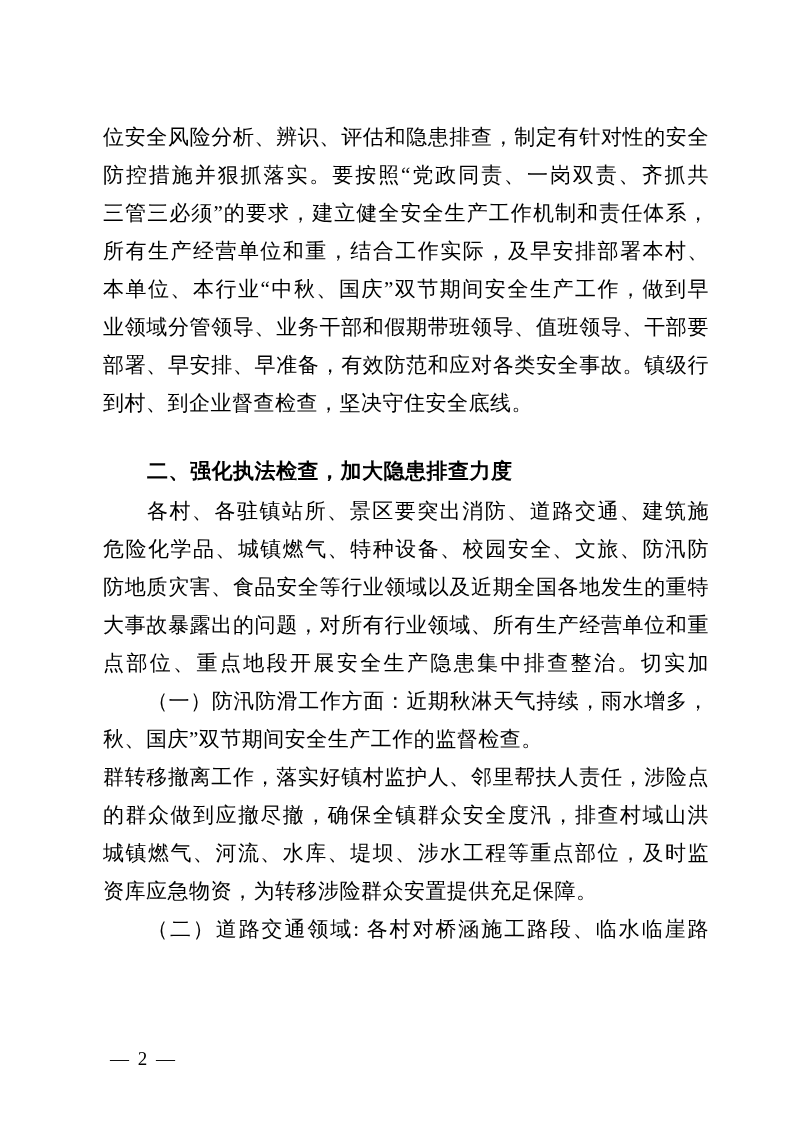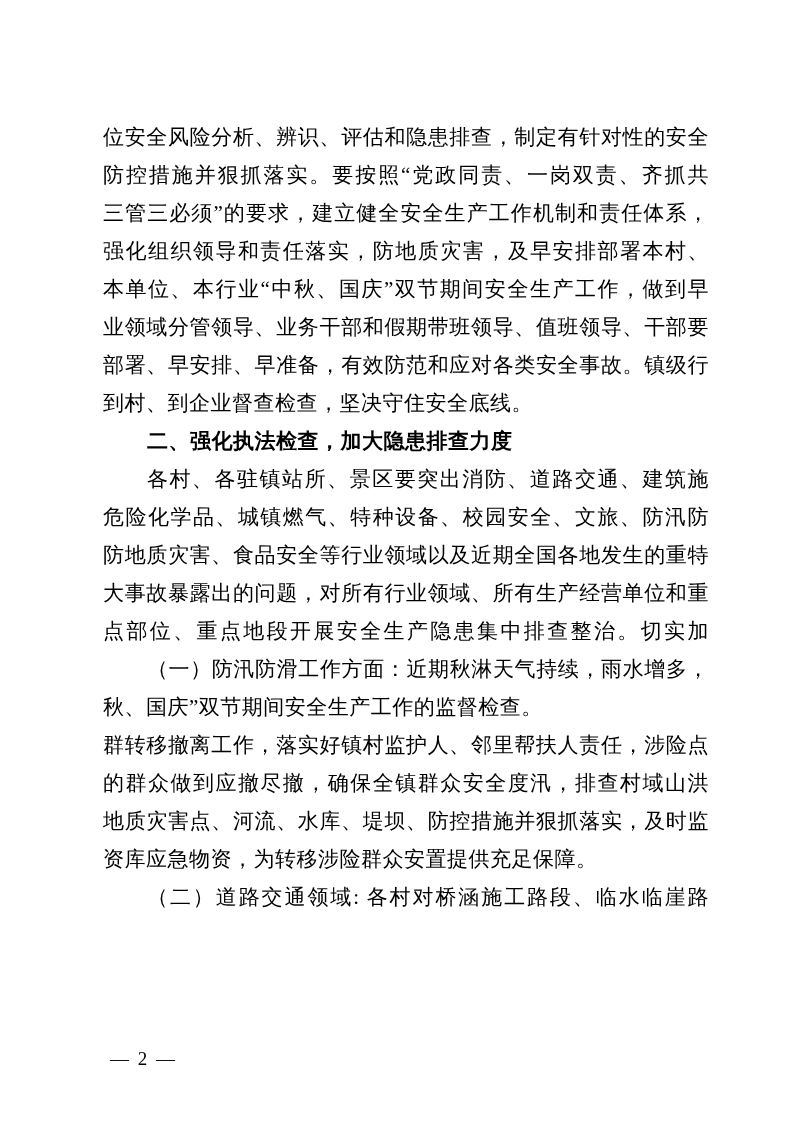--- a/index.html
+++ b/index.html
@@ -34,24 +34,25 @@
   }
   
   .j {
     text-align-last: justify;
   }
   
   .ind {
     padding-left: 44px;
   }
   .heading {
-    font-family: Liberation Sans, sans-serif;
+    font-family: Liberation Mono, monospace;
     font-weight: bold;
     text-align: left;
     text-align-last: left;
+    margin-top: 32px;
   }
   .footer {
     position: absolute;
     left: 110px;
     top: 1046px;
     font-size: 19px;
     line-height: 26px;
     font-family: "Liberation Serif", "DejaVu Serif", serif;
     color: #000000;
     letter-spacing: 2px;
@@ -59,39 +60,39 @@
 </style>
 </head>
 <body>
 
 <div class="page">
   <div class="body-text">
 
     <div class="line j">位安全风险分析、辨识、评估和隐患排查，制定有针对性的安全</div>
     <div class="line j">防控措施并狠抓落实。要按照“党政同责、一岗双责、齐抓共管、</div>
     <div class="line j">三管三必须”的要求，建立健全安全生产工作机制和责任体系，</div>
-    <div class="line j">强化组织领导和责任落实，防地质灾害，及早安排部署本村、</div>
+    <div class="line j">所有生产经营单位和重，结合工作实际，及早安排部署本村、</div>
     <div class="line j">本单位、本行业“中秋、国庆”双节期间安全生产工作，做到早</div>
     <div class="line j">业领域分管领导、业务干部和假期带班领导、值班领导、干部要</div>
     <div class="line j">部署、早安排、早准备，有效防范和应对各类安全事故。镇级行</div>
     <div class="line">到村、到企业督查检查，坚决守住安全底线。</div>
 
     <div class="line heading ind">二、强化执法检查，加大隐患排查力度</div>
 
     <div class="line j ind">各村、各驻镇站所、景区要突出消防、道路交通、建筑施工、</div>
     <div class="line j">危险化学品、城镇燃气、特种设备、校园安全、文旅、防汛防滑、</div>
     <div class="line j">防地质灾害、食品安全等行业领域以及近期全国各地发生的重特</div>
     <div class="line j">大事故暴露出的问题，对所有行业领域、所有生产经营单位和重</div>
     <div class="line j">点部位、重点地段开展安全生产隐患集中排查整治。切实加强“中</div>
     <div class="line j ind">（一）防汛防滑工作方面：近期秋淋天气持续，雨水增多，</div>
 
     <div class="line">秋、国庆”双节期间安全生产工作的监督检查。</div>
     <div class="line j">群转移撤离工作，落实好镇村监护人、邻里帮扶人责任，涉险点</div>
     <div class="line j">的群众做到应撤尽撤，确保全镇群众安全度汛，排查村域山洪沟、</div>
-    <div class="line j">地质灾害点、河流、水库、堤坝、防控措施并狠抓落实，及时监</div>
+    <div class="line j">城镇燃气、河流、水库、堤坝、涉水工程等重点部位，及时监</div>
     <div class="line">资库应急物资，为转移涉险群众安置提供充足保障。</div>
 
     <div class="line j ind">（二）道路交通领域: 各村对桥涵施工路段、临水临崖路段、</div>
 
   </div>
 
   <div class="footer">— 2 —</div>
 </div>
 
 </body></html>

